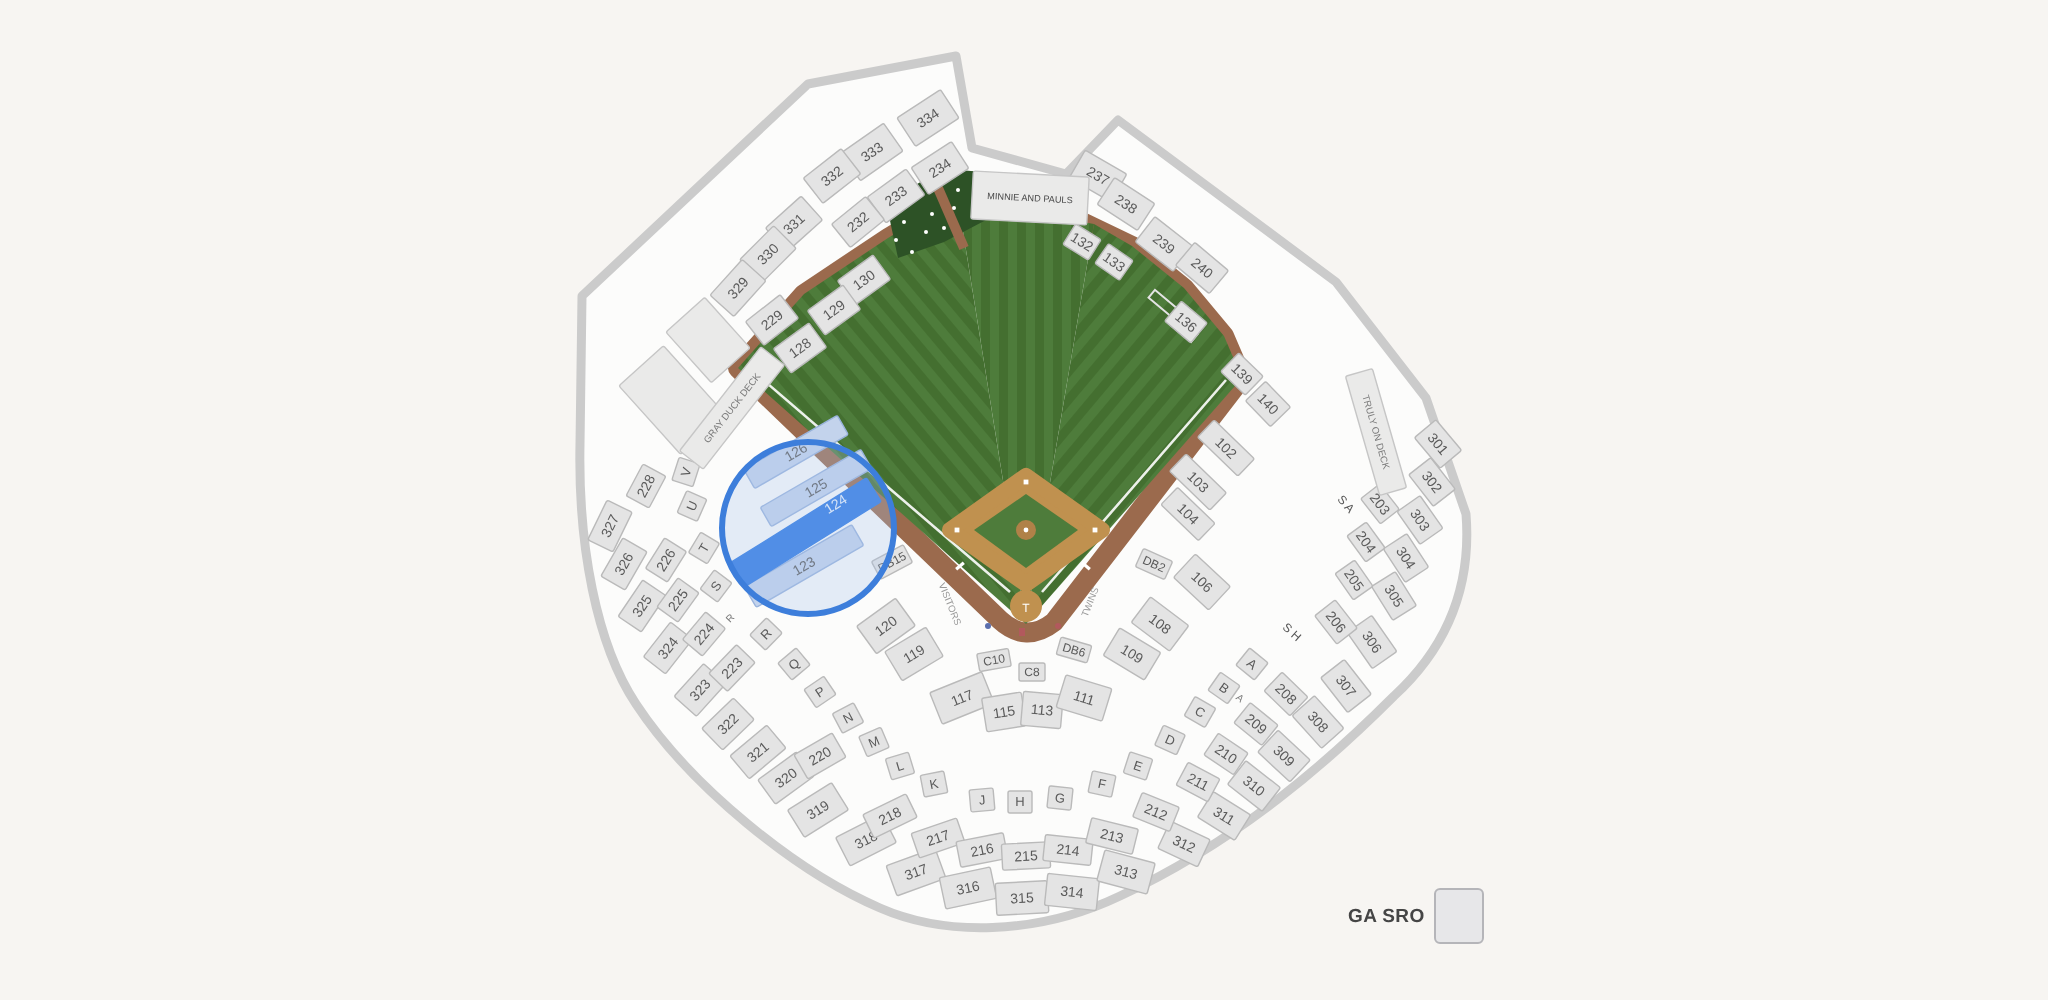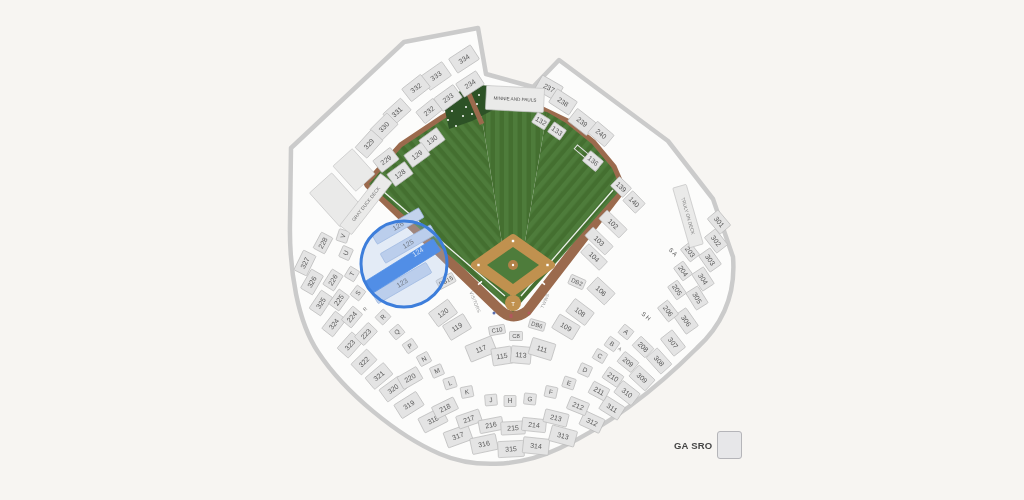--- a/index.html
+++ b/index.html
@@ -4,21 +4,21 @@
 <style>
   html,body{margin:0;padding:0;}
   body{
     width:1024px;height:500px;position:relative;overflow:hidden;
     background:#f7f5f2;
     font-family:"Liberation Sans", sans-serif;
   }
   svg{position:absolute;top:0;left:0;}
   svg text{font-family:"Liberation Sans", sans-serif;}
   .legend{
-    position:absolute;top:431px;left:674px;
+    position:absolute;top:444px;left:674px;
     display:flex;align-items:center;gap:5px;
   }
   .legend-label{
     font-size:9.5px;font-weight:bold;color:#454545;letter-spacing:.2px;
   }
   .legend-swatch{
     width:23px;height:26px;background:#e7e7e9;
     border:1px solid #b5b5b9;border-radius:3px;display:inline-block;
   }
 </style>

